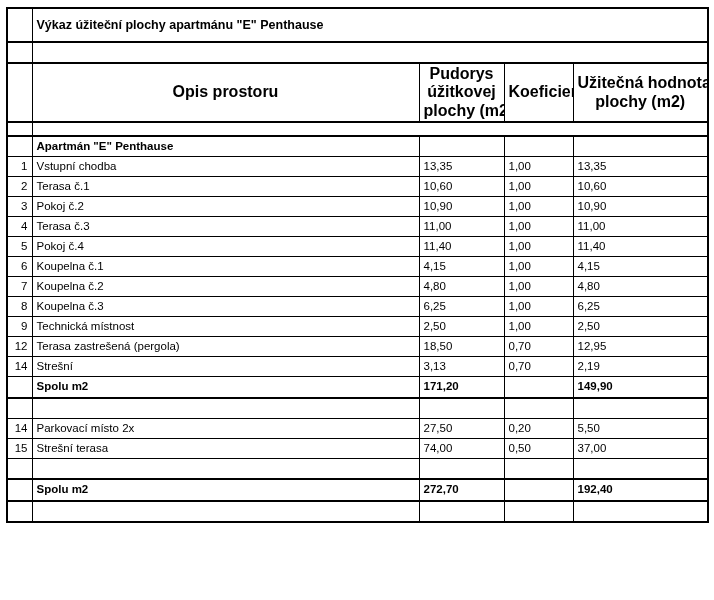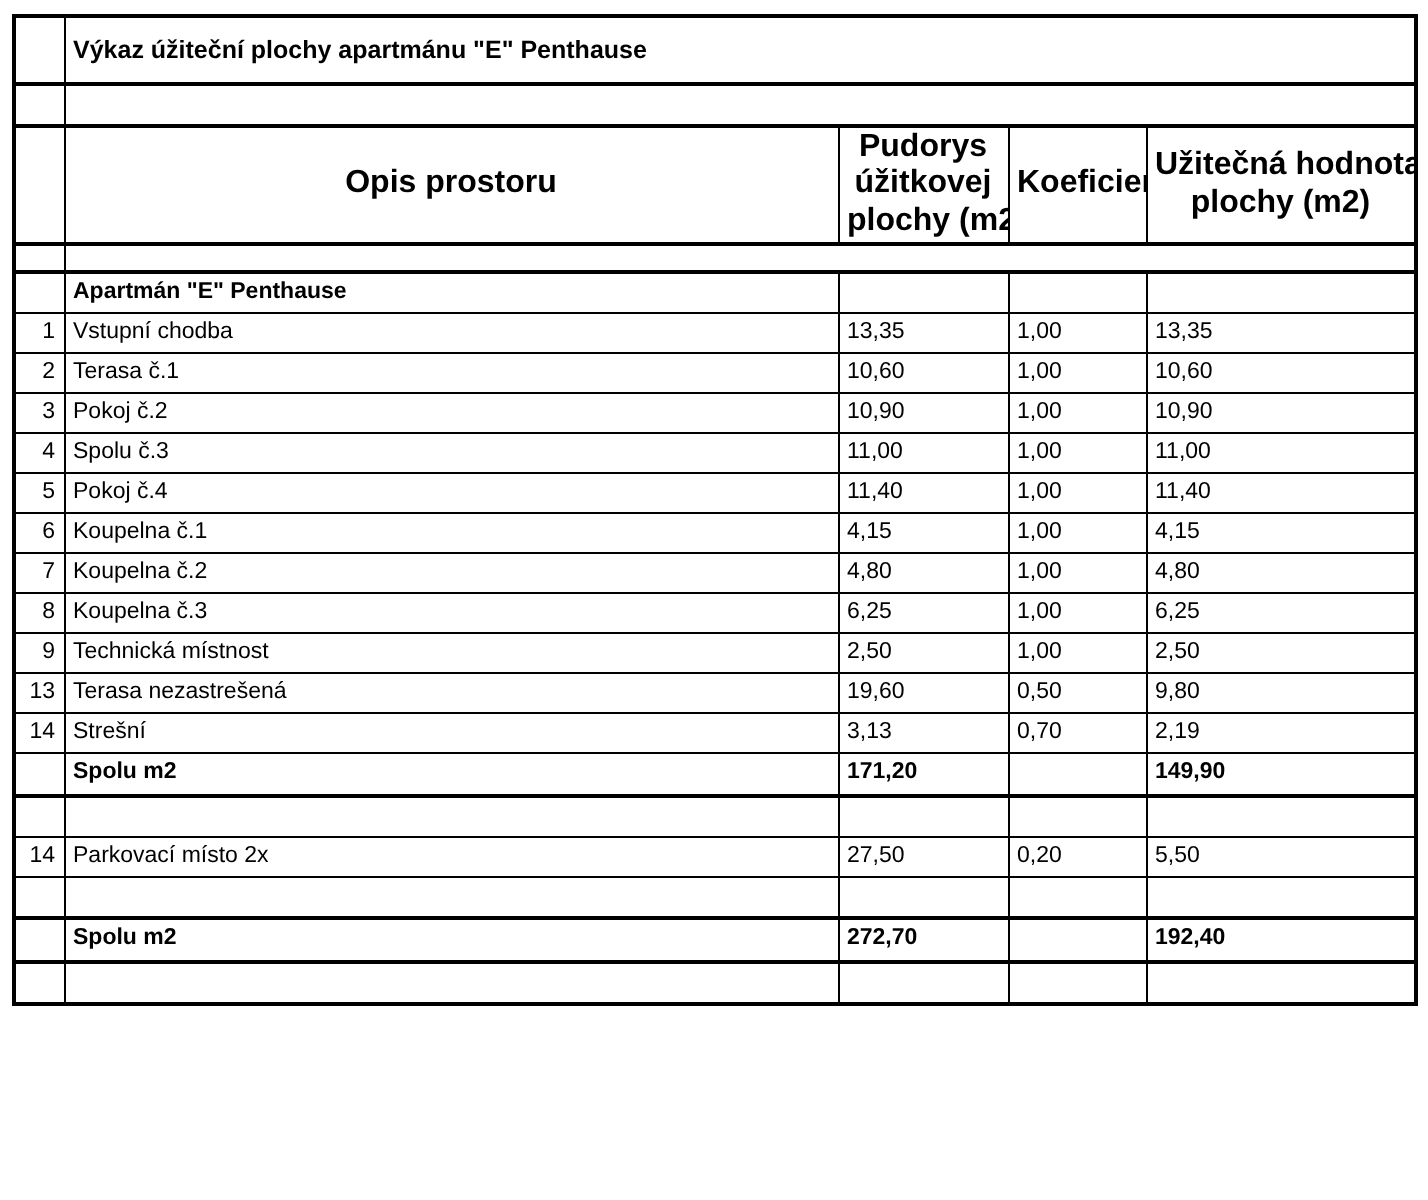--- a/index.html
+++ b/index.html
@@ -159,21 +159,21 @@
       </tr>
       <tr class="r-data">
         <td class="rownum bl bb-thin br-thin">3</td>
         <td class="left bb-thin br-thin">Pokoj č.2</td>
         <td class="num bb-thin br-thin">10,90</td>
         <td class="num bb-thin br-thin">1,00</td>
         <td class="num bb-thin br">10,90</td>
       </tr>
       <tr class="r-data">
         <td class="rownum bl bb-thin br-thin">4</td>
-        <td class="left bb-thin br-thin">Spolu č.3</td>
+        <td class="left bb-thin br-thin">Terasa č.3</td>
         <td class="num bb-thin br-thin">11,00</td>
         <td class="num bb-thin br-thin">1,00</td>
         <td class="num bb-thin br">11,00</td>
       </tr>
       <tr class="r-data">
         <td class="rownum bl bb-thin br-thin">5</td>
         <td class="left bb-thin br-thin">Pokoj č.4</td>
         <td class="num bb-thin br-thin">11,40</td>
         <td class="num bb-thin br-thin">1,00</td>
         <td class="num bb-thin br">11,40</td>
@@ -200,25 +200,25 @@
         <td class="num bb-thin br">6,25</td>
       </tr>
       <tr class="r-data">
         <td class="rownum bl bb-thin br-thin">9</td>
         <td class="left bb-thin br-thin">Technická místnost</td>
         <td class="num bb-thin br-thin">2,50</td>
         <td class="num bb-thin br-thin">1,00</td>
         <td class="num bb-thin br">2,50</td>
       </tr>
       <tr class="r-data">
-        <td class="rownum bl bb-thin br-thin">13</td>
-        <td class="left bb-thin br-thin">Terasa nezastrešená</td>
-        <td class="num bb-thin br-thin">19,60</td>
-        <td class="num bb-thin br-thin">0,50</td>
-        <td class="num bb-thin br">9,80</td>
+        <td class="rownum bl bb-thin br-thin">12</td>
+        <td class="left bb-thin br-thin">Terasa zastrešená (pergola)</td>
+        <td class="num bb-thin br-thin">18,50</td>
+        <td class="num bb-thin br-thin">0,70</td>
+        <td class="num bb-thin br">12,95</td>
       </tr>
       <tr class="r-data">
         <td class="rownum bl bb-thin br-thin">14</td>
         <td class="left bb-thin br-thin">Strešní</td>
         <td class="num bb-thin br-thin">3,13</td>
         <td class="num bb-thin br-thin">0,70</td>
         <td class="num bb-thin br">2,19</td>
       </tr>
 
       <tr class="r-sum">
@@ -238,20 +238,27 @@
       </tr>
 
 
       <tr class="r-data">
         <td class="rownum bl bb-thin br-thin">14</td>
         <td class="left bb-thin br-thin">Parkovací místo 2x</td>
         <td class="num bb-thin br-thin">27,50</td>
         <td class="num bb-thin br-thin">0,20</td>
         <td class="num bb-thin br">5,50</td>
       </tr>
+      <tr class="r-data">
+        <td class="rownum bl bb-thin br-thin">15</td>
+        <td class="left bb-thin br-thin">Strešní terasa</td>
+        <td class="num bb-thin br-thin">74,00</td>
+        <td class="num bb-thin br-thin">0,50</td>
+        <td class="num bb-thin br">37,00</td>
+      </tr>
 
       <tr class="r-blank">
         <td class="bl bb br-thin"></td>
         <td class="bb br-thin"></td>
         <td class="bb br-thin"></td>
         <td class="bb br-thin"></td>
         <td class="bb br"></td>
       </tr>
 
       <tr class="r-sum">

